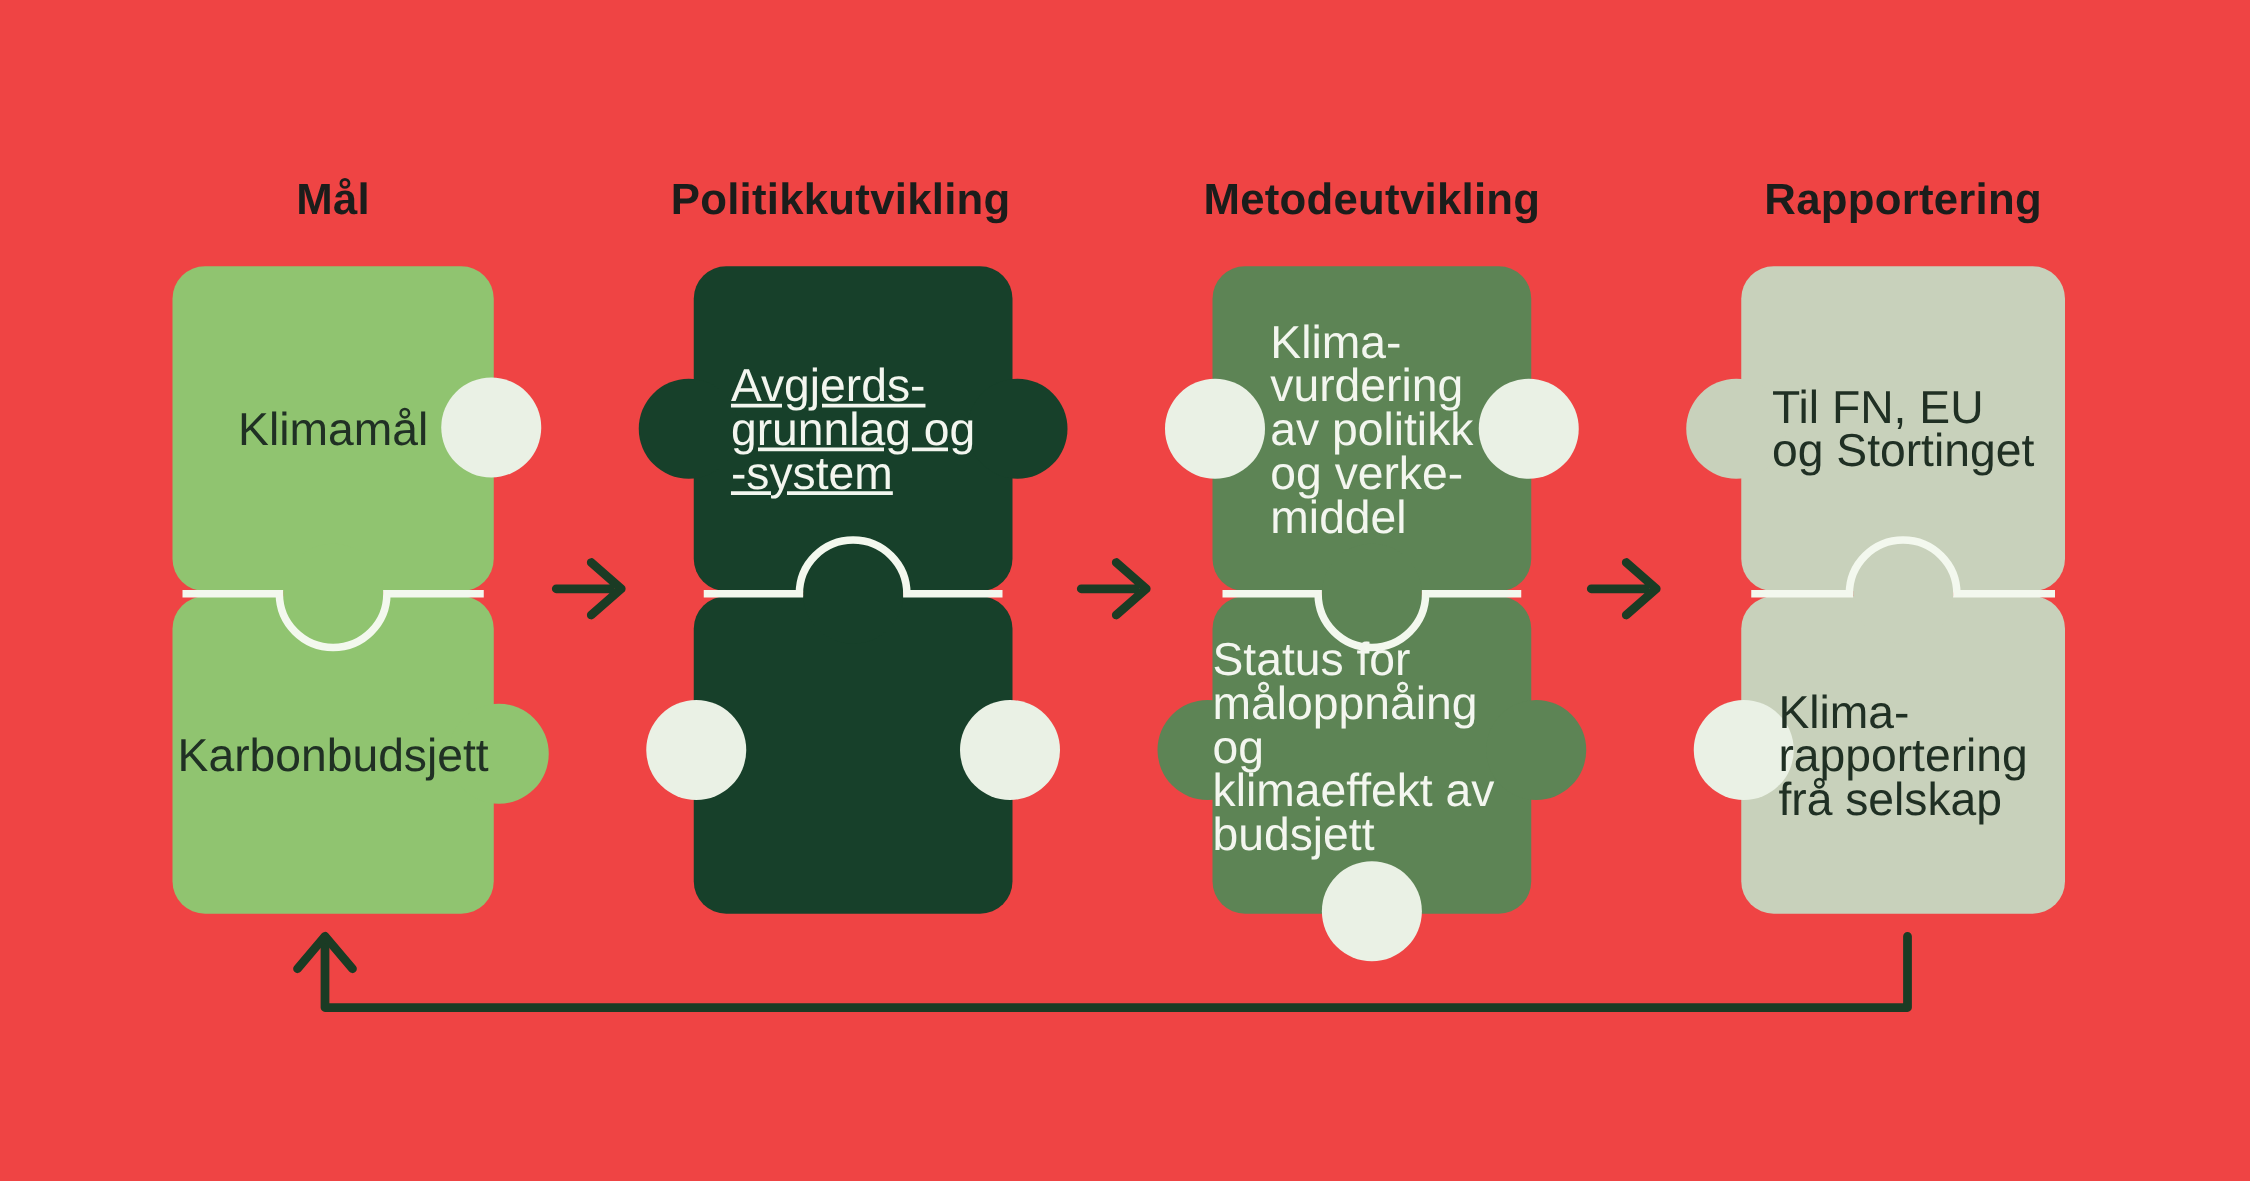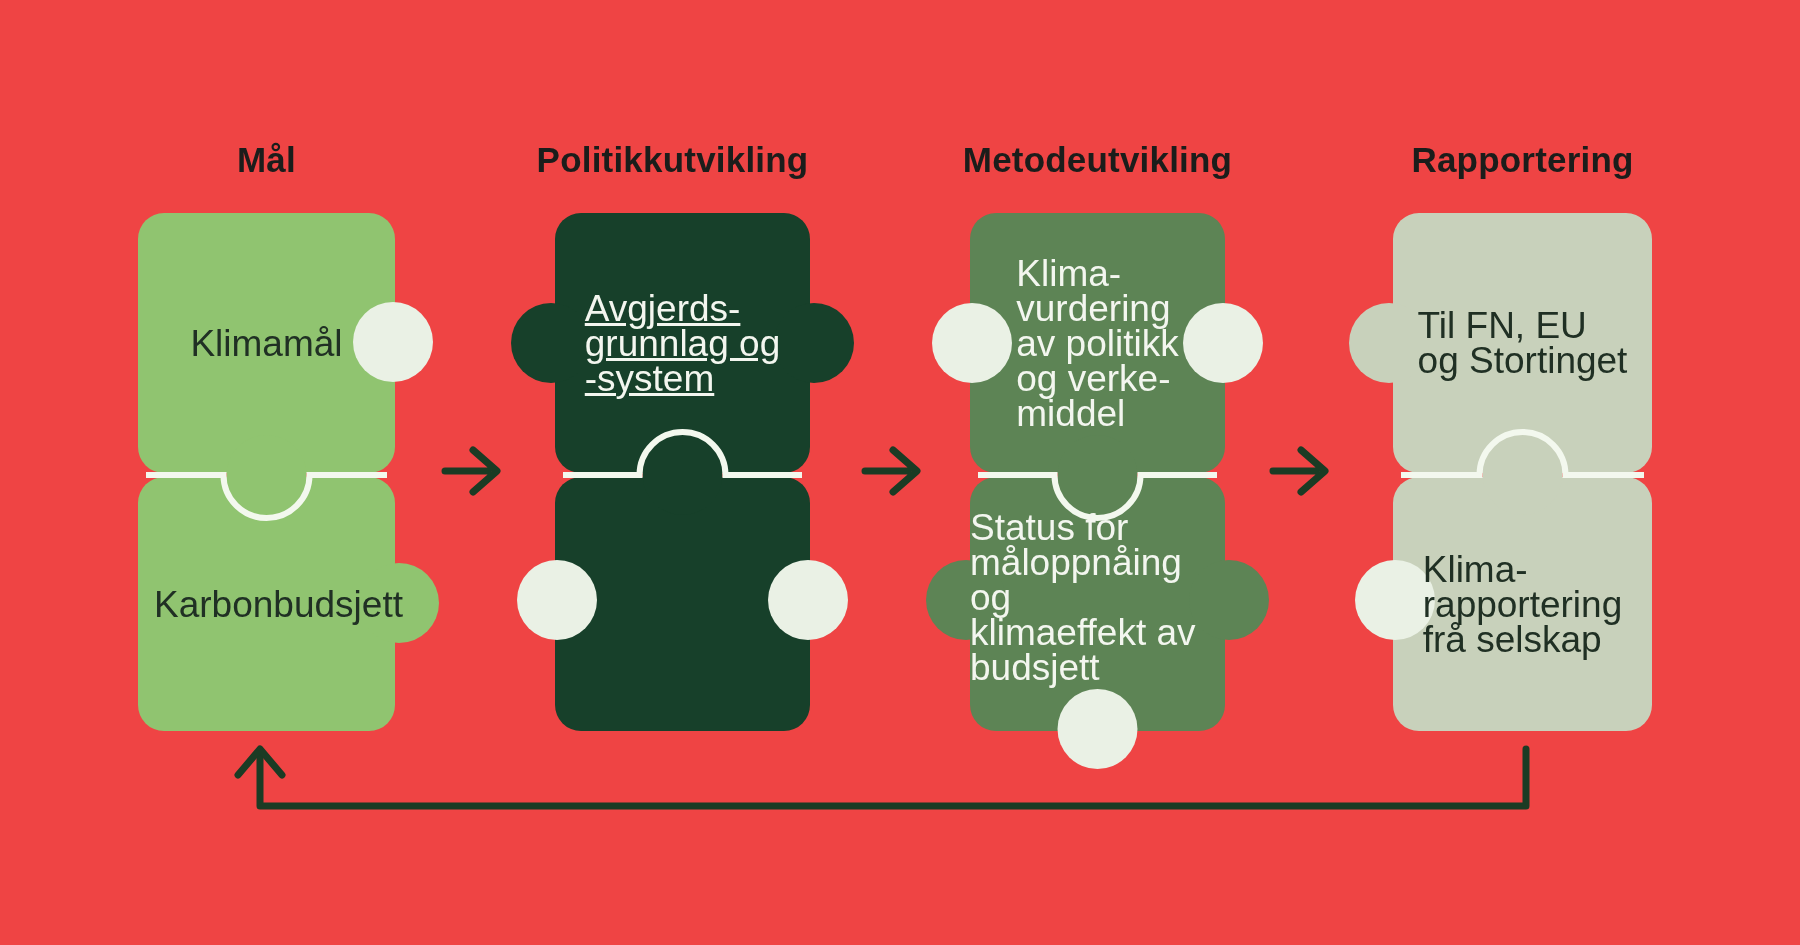--- a/index.html
+++ b/index.html
@@ -89,21 +89,21 @@
       <path d="M238 775 L260 749 L282 775" stroke="#1b3b24"></path>
     </g>
   </svg>
 
   <div class="hdr" style="left:78px;width:377px;">Mål</div>
   <div class="hdr" style="left:485px;width:375px;">Politikkutvikling</div>
   <div class="hdr" style="left:910px;width:375px;">Metodeutvikling</div>
   <div class="hdr" style="left:1333px;width:379px;">Rapportering</div>
 
   <div class="piece-label dark-text" style="left:138px;top:213px;width:257px;height:260px;">Klimamål</div>
-  <div class="piece-label dark-text" style="left:138px;top:477px;width:257px;height:254px;padding-left:12px;">Karbonbudsjett</div>
+  <div class="piece-label dark-text" style="left:138px;top:477px;width:257px;height:254px;">Karbonbudsjett</div>
 
   <div class="piece-label light-text" style="left:555px;top:213px;width:255px;height:260px;text-decoration:underline;">Avgjerds-
 grunnlag og
 -system</div>
 
   <div class="piece-label light-text" style="left:970px;top:213px;width:255px;height:260px;">Klima-
 vurdering
 av politikk
 og verke-
 middel</div>

